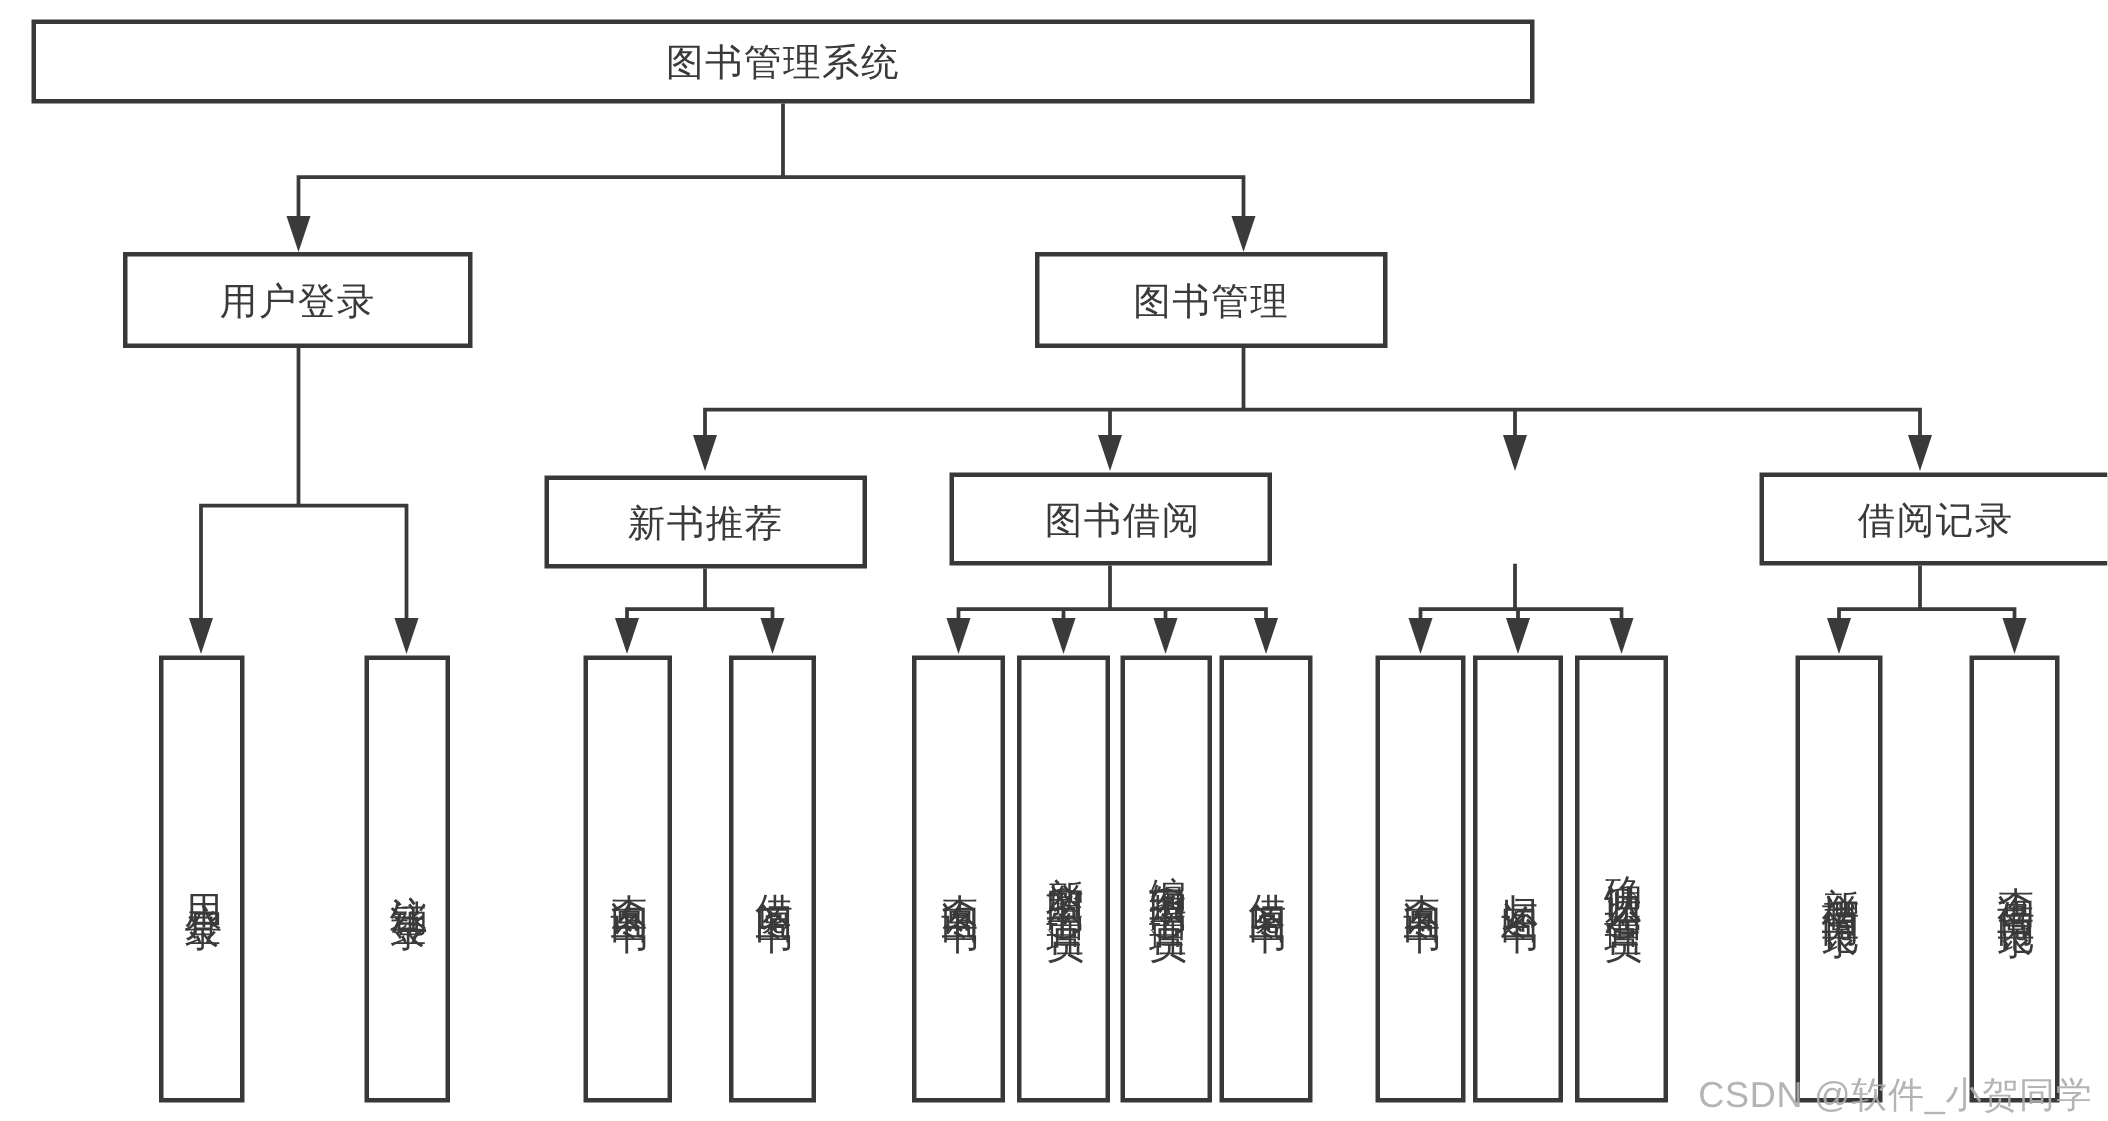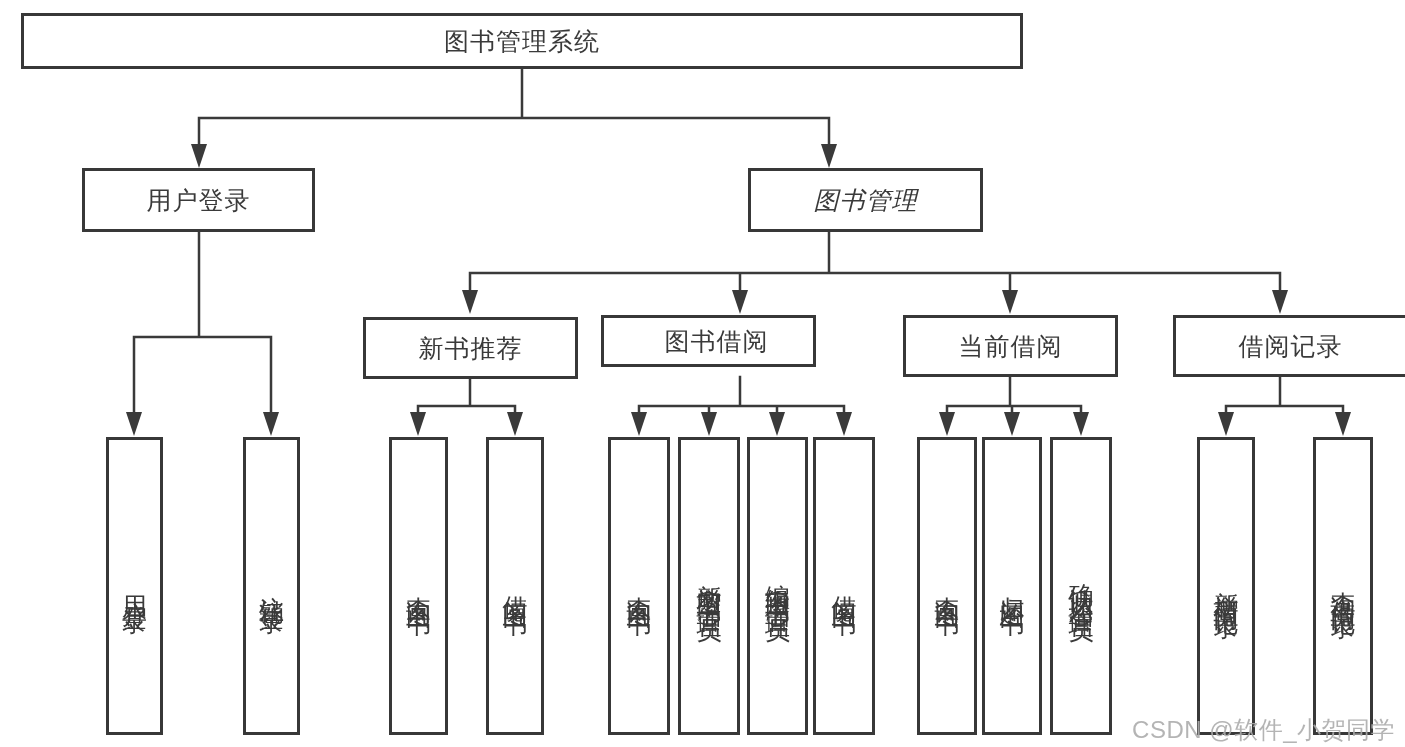--- a/index.html
+++ b/index.html
@@ -42,23 +42,23 @@
     text-orientation: mixed;
     font-size: 25px;
     letter-spacing: 5px;
     line-height: 1;
     color: #3a3a3a;
     white-space: nowrap;
   }
   
   .n-root   { left: 21px;   top: 13px;  width: 1002px; height: 56px; }
   .n-login  { left: 82px;   top: 168px; width: 233px;  height: 64px; }
-  .n-mgmt   { left: 748px;  top: 168px; width: 235px;  height: 64px; font-style: italic; }
+  .n-mgmt   { left: 690px;  top: 168px; width: 235px;  height: 64px; }
   .n-rec    { left: 363px;  top: 317px; width: 215px;  height: 62px; }
-  .n-bb     { left: 601px;  top: 315px; width: 215px;  height: 52px; padding-left: 16px; }
+  .n-bb     { left: 633px;  top: 315px; width: 215px;  height: 62px; padding-left: 16px; }
   .n-cb     { left: 903px;  top: 315px; width: 215px;  height: 62px; }
   .n-br     { left: 1173px; top: 315px; width: 235px;  height: 62px; }
   .leaf     { top: 437px; height: 298px; }
   .l-login1 { left: 106px;  width: 57px; }
   .l-login2 { left: 243px;  width: 57px; }
   .l-rec1   { left: 389px;  width: 59px; }
   .l-rec2   { left: 486px;  width: 58px; }
   .l-bb1    { left: 608px;  width: 62px; }
   .l-bb2    { left: 678px;  width: 62px; }
   .l-bb3    { left: 747px;  width: 61px; }
@@ -127,23 +127,20 @@
   <div class="box n-mgmt">
     <span class="hlabel">图书管理</span>
   </div>
 
   <div class="box n-rec">
     <span class="hlabel">新书推荐</span>
   </div>
   <div class="box n-bb">
     <span class="hlabel">图书借阅</span>
   </div>
-  <div class="box n-cb">
-    <span class="hlabel">当前借阅</span>
-  </div>
   <div class="box n-br">
     <span class="hlabel">借阅记录</span>
   </div>
 
   <div class="box leaf l-login1">
     <span class="vlabel">用户登录</span>
   </div>
   <div class="box leaf l-login2">
     <span class="vlabel">注销登录</span>
   </div>

